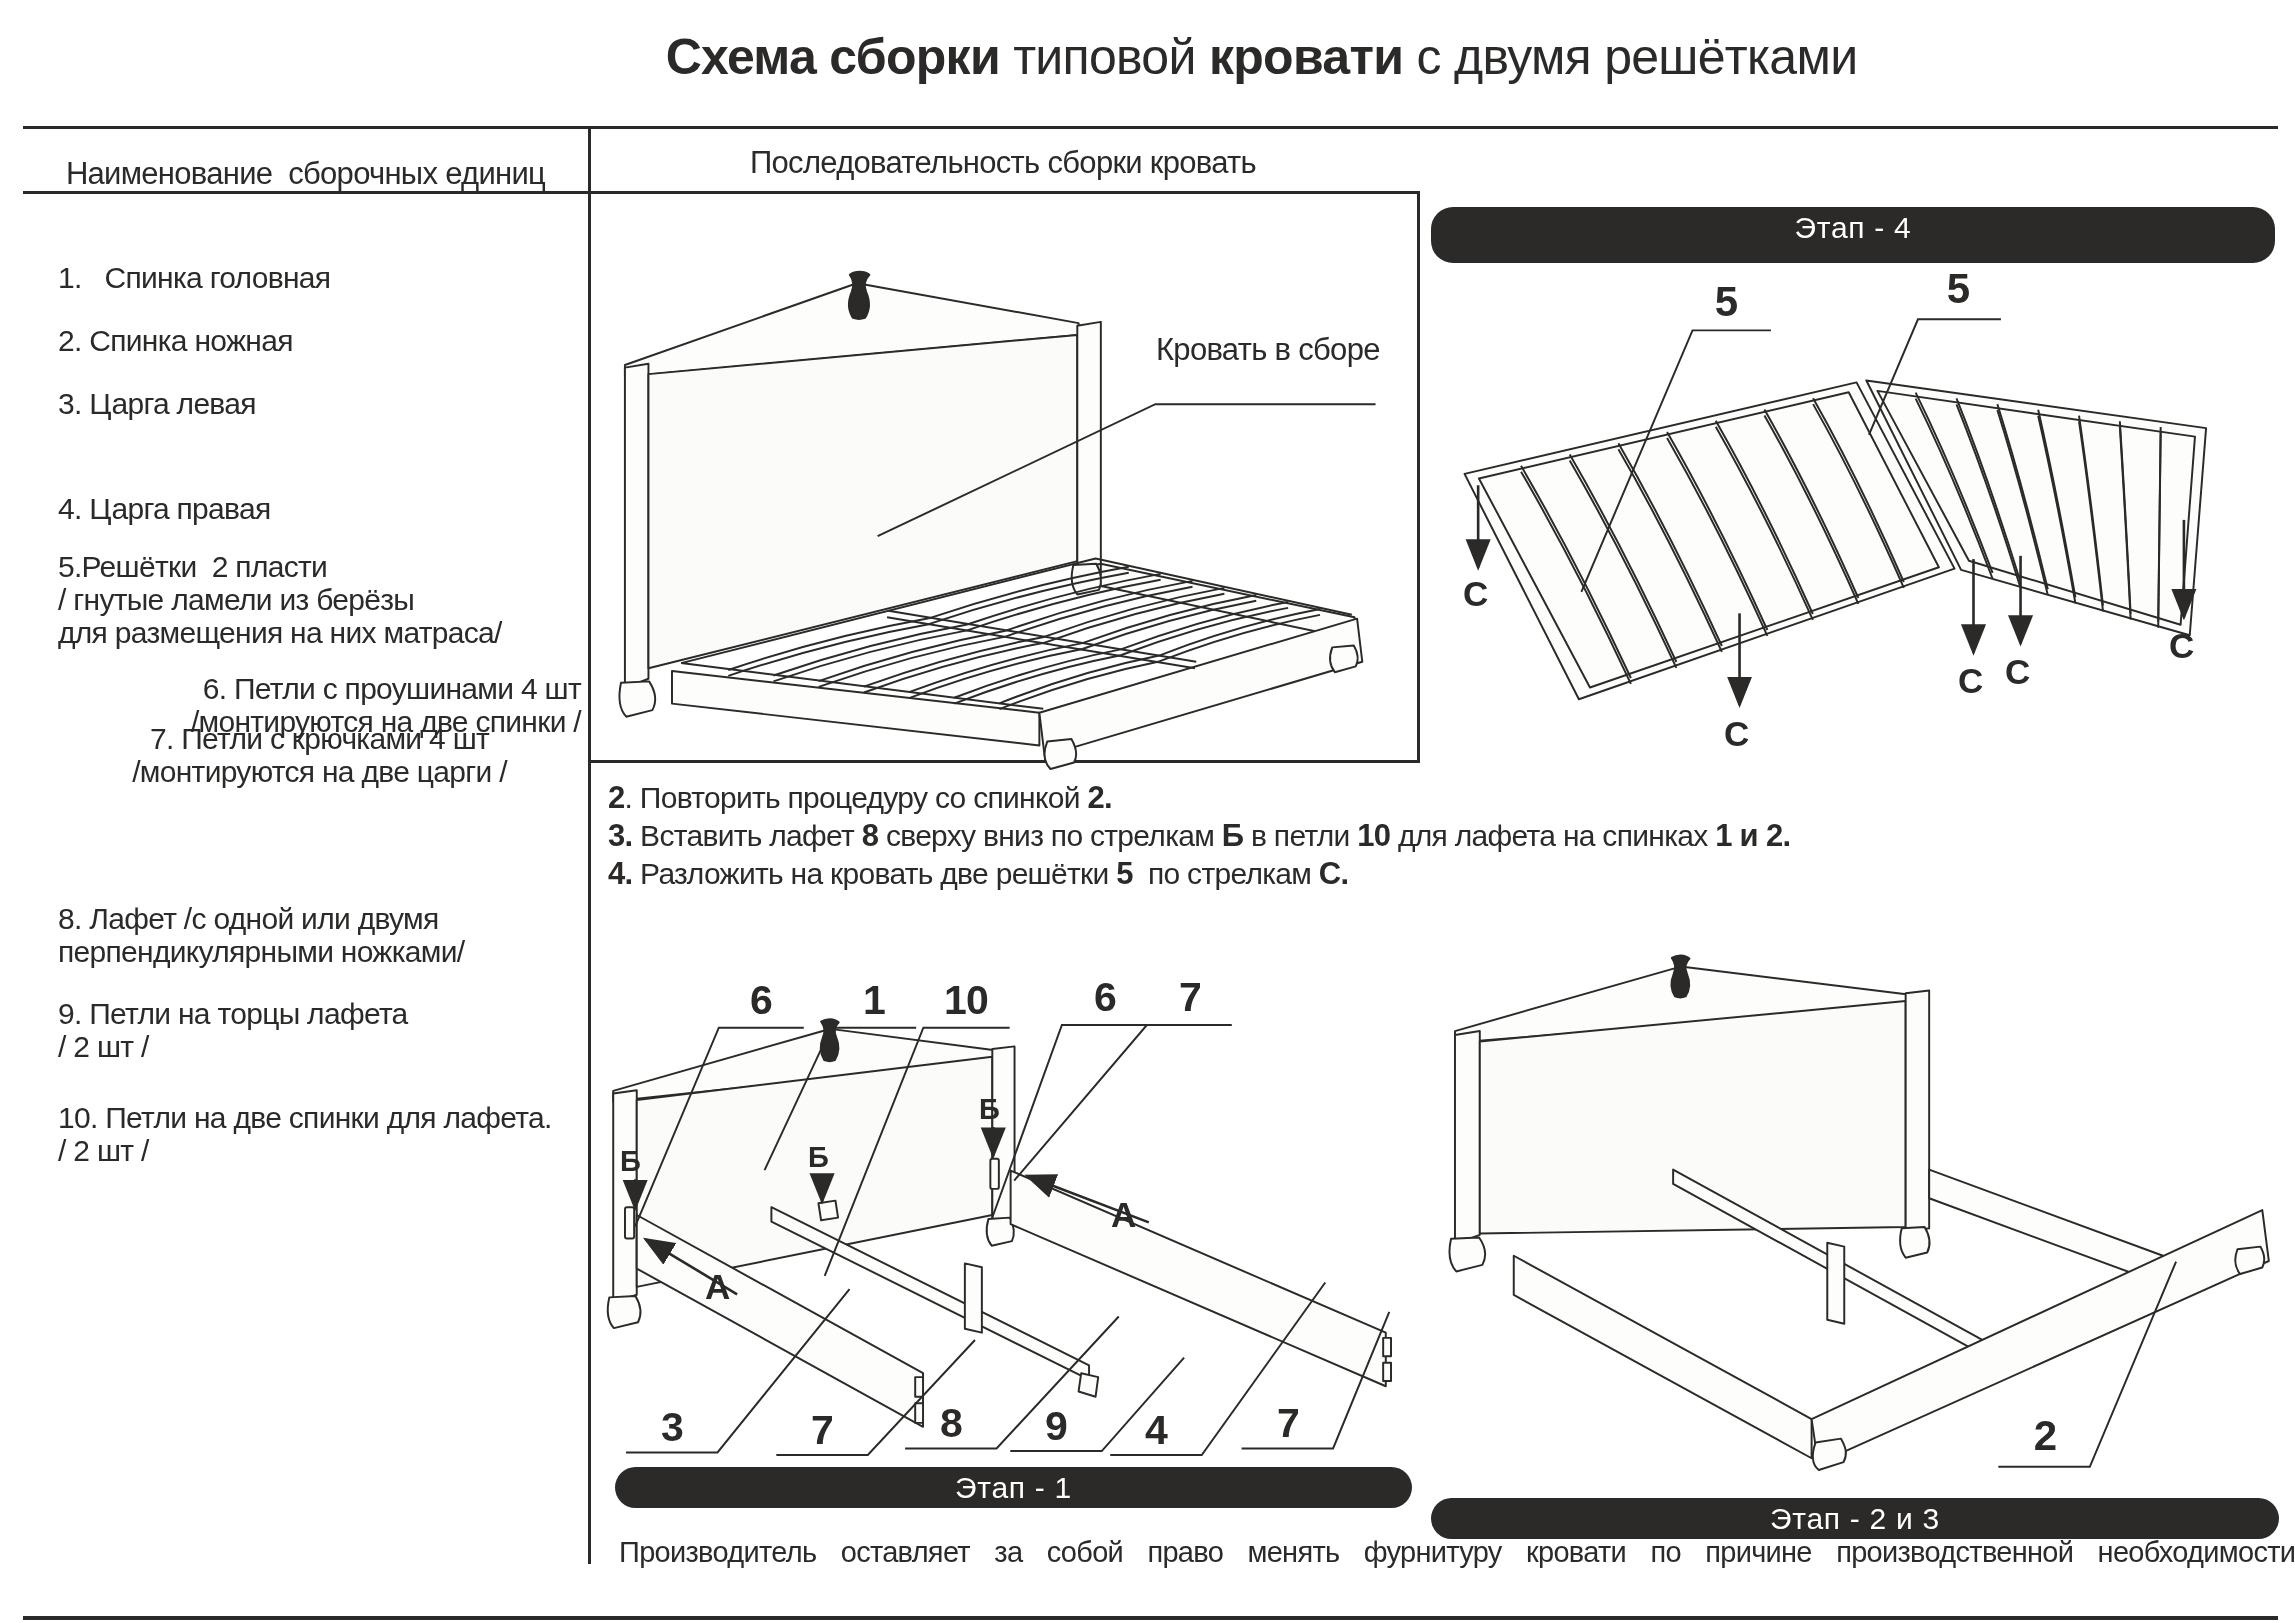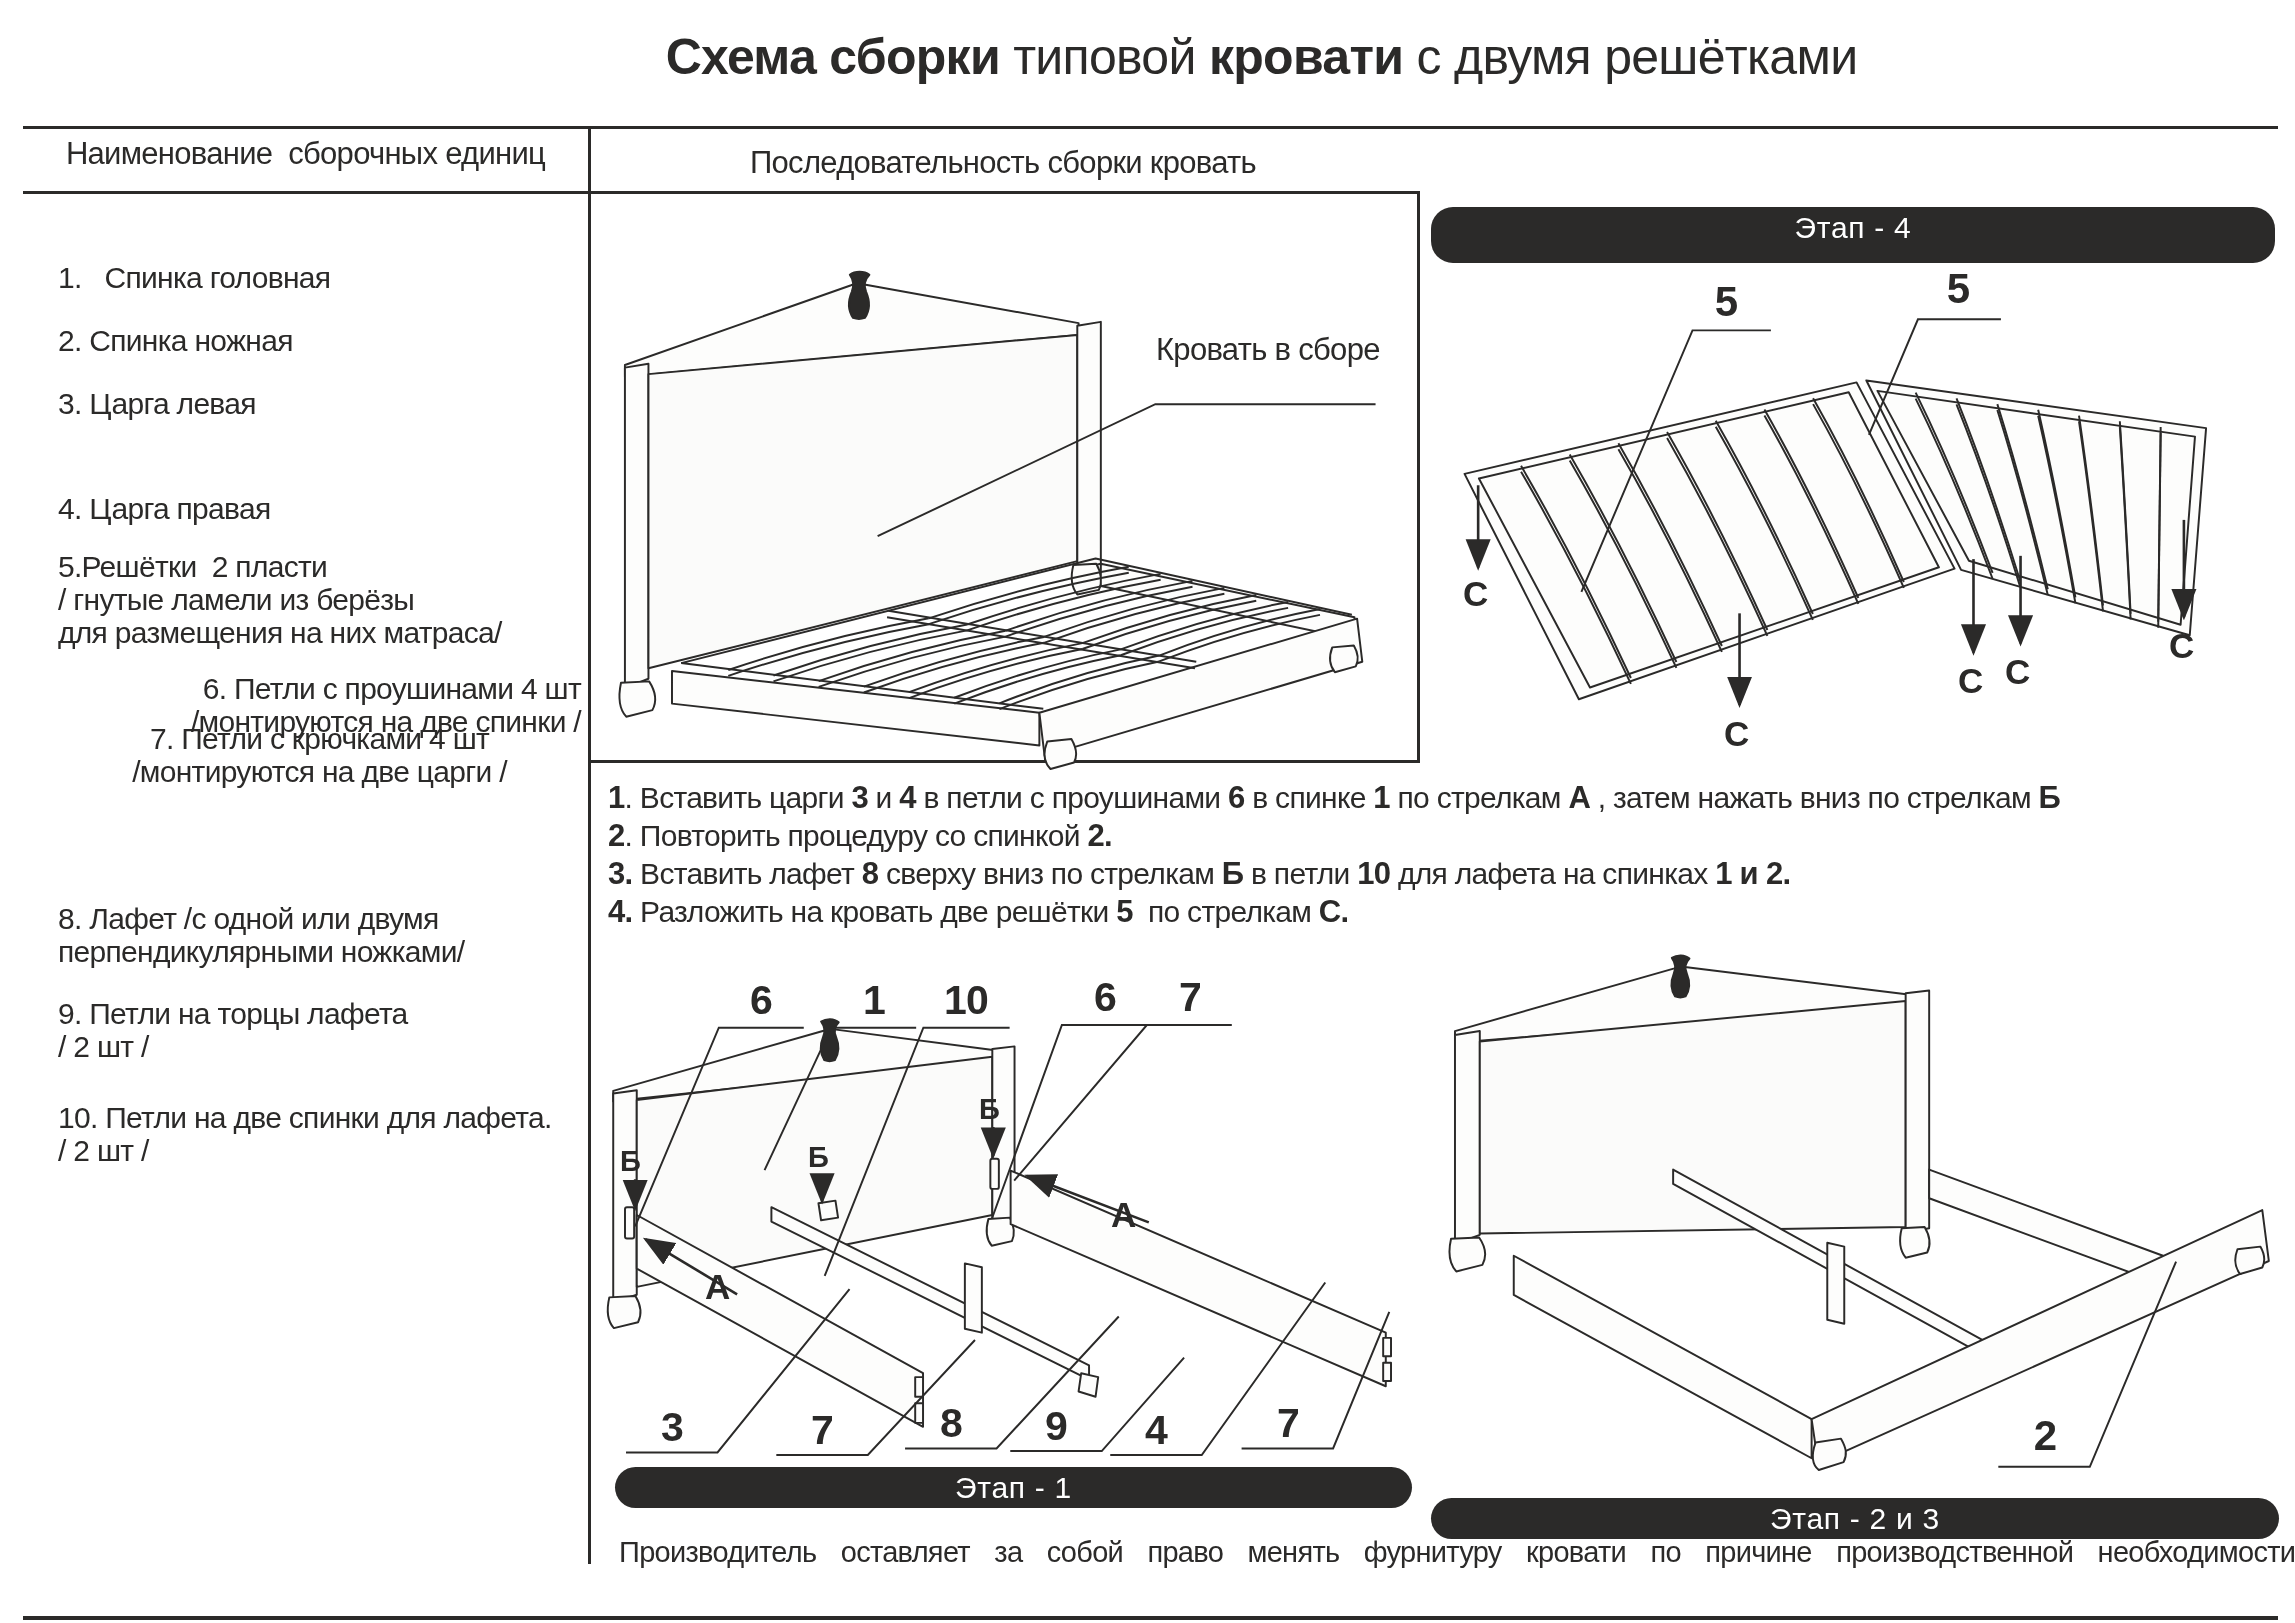--- a/index.html
+++ b/index.html
@@ -50,21 +50,21 @@
 
   <div class="hline" style="left:23px;top:126px;width:2255px;"></div>
   <div class="hline" style="left:23px;top:191px;width:1397px;"></div>
   <div class="vline" style="left:588px;top:126px;height:1438px;"></div>
   <div class="vline" style="left:1417px;top:191px;height:572px;"></div>
   <div class="hline" style="left:588px;top:760px;width:831px;"></div>
   <div class="hline" style="left:23px;top:1616px;width:2255px;height:3.9px;"></div>
 
   <div class="abs title"><b>Схема сборки</b><span> типовой </span><b>кровати</b><span> с двумя решётками</span></div>
 
-  <div class="abs colhead" style="left:23px;top:136px;width:565px;">Наименование&nbsp; сборочных единиц</div>
+  <div class="abs colhead" style="left:23px;top:156px;width:565px;">Наименование&nbsp; сборочных единиц</div>
   <div class="abs colhead" style="left:588px;top:145px;width:830px;">Последовательность сборки кровать</div>
 
   <div class="abs list-item" style="top:261px;">1.&nbsp;&nbsp; Спинка головная</div>
   <div class="abs list-item" style="top:324px;">2. Спинка ножная</div>
   <div class="abs list-item" style="top:387px;">3. Царга левая</div>
   <div class="abs list-item" style="top:492px;">4. Царга правая</div>
   <div class="abs list-item" style="top:550px;">5.Решётки&nbsp; 2 пласти
 / гнутые ламели из берёзы
 для размещения на них матраса/</div>
   <div class="abs list-item" style="top:672px;text-align:right;">6. Петли с проушинами 4 шт
@@ -287,21 +287,20 @@
   <div class="lt-b" style="left:620px;top:1145px;">Б</div>
   <div class="lt-b" style="left:808px;top:1141px;">Б</div>
   <div class="lt-b" style="left:979px;top:1093px;">Б</div>
 
   <div class="lt-a" style="left:705px;top:1267px;">А</div>
   <div class="lt-a" style="left:1111px;top:1195px;">А</div>
 
   <div class="ptlabel" style="left:2045px;top:1412px;font-size:42px;">2</div>
 
   <div class="abs instr">
-    <div class="instr-line"><b>1</b><span>. Вставить царги </span><b>3</b><span> и </span><b>4</b><span> в петли с проушинами </span><b>6</b><span> в спинке </span><b>1</b><span> по стрелкам </span><b>А</b><span> , затем нажать вниз по стрелкам </span><b>Б</b></div>
     <div class="instr-line"><b>2</b><span>. Повторить процедуру со спинкой </span><b>2.</b></div>
     <div class="instr-line"><b>3.</b><span> Вставить лафет </span><b>8</b><span> сверху вниз по стрелкам </span><b>Б</b><span> в петли </span><b>10</b><span> для лафета на спинках </span><b>1 и 2.</b></div>
     <div class="instr-line"><b>4.</b><span> Разложить на кровать две решётки </span><b>5</b><span>&nbsp; по стрелкам </span><b>С.</b></div>
   </div>
 
   <div class="abs footer">Производитель  оставляет  за  собой  право  менять  фурнитуру  кровати  по  причине производственной необходимости</div>
 
 </div>
 
 

